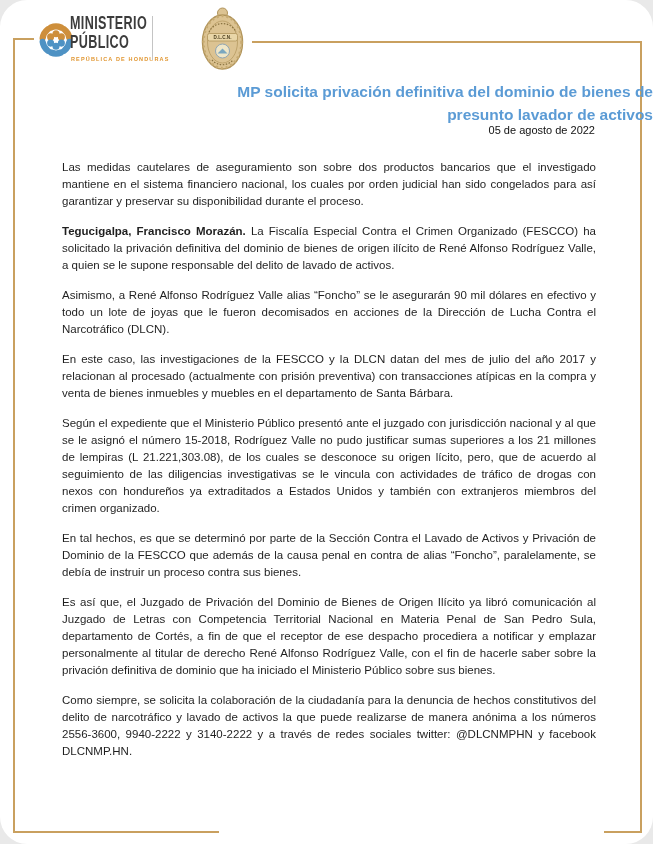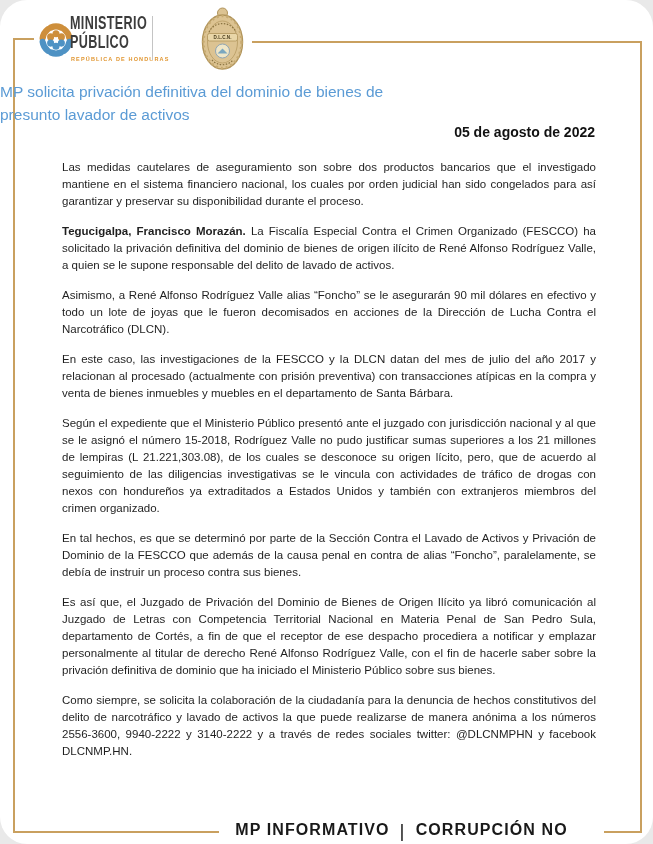--- a/index.html
+++ b/index.html
@@ -36,25 +36,25 @@
     white-space:nowrap;letter-spacing:0.5px;
   }
   .org-subtitle{
     position:absolute;left:71px;top:56px;font-size:5.5px;font-weight:bold;
     letter-spacing:1.15px;color:var(--subtitle-orange);white-space:nowrap;
   }
   .hdr-divider{position:absolute;left:152px;top:16px;width:1px;height:44px;background:#c4c4c4;}
   .badge{position:absolute;left:199px;top:6px;width:47px;height:66px;}
   
   .title{
-    position:absolute;left:0;right:0;top:80px;text-align:left;
-    color:var(--title-blue);font-weight:normal;font-size:15.5px;line-height:23px;
+    position:absolute;left:0;right:0;top:80px;text-align:right;
+    color:var(--title-blue);font-weight:bold;font-size:15.5px;line-height:23px;
   }
   .date{
-    position:absolute;top:124px;right:58px;font-size:14px;font-weight:bold;color:#111;
+    position:absolute;top:124px;right:58px;font-size:11px;font-weight:normal;color:#111;
   }
   
   .body-text{
     position:absolute;left:62px;top:159px;width:534px;
     font-size:11.5px;line-height:17px;text-align:justify;color:var(--body-text);
   }
   .body-text p{margin:0 0 13px 0;}
   .lead{font-weight:bold;}
   
   .footer-text{
@@ -125,17 +125,14 @@
     <p>Las medidas cautelares de aseguramiento son sobre dos productos bancarios que el investigado mantiene en el sistema financiero nacional, los cuales por orden judicial han sido congelados para así garantizar y preservar su disponibilidad durante el proceso.</p>
     <p><span class="lead">Tegucigalpa, Francisco Morazán.</span><span> La Fiscalía Especial Contra el Crimen Organizado (FESCCO) ha solicitado la privación definitiva del dominio de bienes de origen ilícito de René Alfonso Rodríguez Valle, a quien se le supone responsable del delito de lavado de activos.</span></p>
     <p>Asimismo, a René Alfonso Rodríguez Valle alias “Foncho” se le asegurarán 90 mil dólares en efectivo y todo un lote de joyas que le fueron decomisados en acciones de la Dirección de Lucha Contra el Narcotráfico (DLCN).</p>
     <p>En este caso, las investigaciones de la FESCCO y la DLCN datan del mes de julio del año 2017 y relacionan al procesado (actualmente con prisión preventiva) con transacciones atípicas en la compra y venta de bienes inmuebles y muebles en el departamento de Santa Bárbara.</p>
     <p>Según el expediente que el Ministerio Público presentó ante el juzgado con jurisdicción nacional y al que se le asignó el número 15-2018, Rodríguez Valle no pudo justificar sumas superiores a los 21 millones de lempiras (L 21.221,303.08), de los cuales se desconoce su origen lícito, pero, que de acuerdo al seguimiento de las diligencias investigativas se le vincula con actividades de tráfico de drogas con nexos con hondureños ya extraditados a Estados Unidos y también con extranjeros miembros del crimen organizado.</p>
     <p>En tal hechos, es que se determinó por parte de la Sección Contra el Lavado de Activos y Privación de Dominio de la FESCCO que además de la causa penal en contra de alias “Foncho”, paralelamente, se debía de instruir un proceso contra sus bienes.</p>
     <p>Es así que, el Juzgado de Privación del Dominio de Bienes de Origen Ilícito ya libró comunicación al Juzgado de Letras con Competencia Territorial Nacional en Materia Penal de San Pedro Sula, departamento de Cortés, a fin de que el receptor de ese despacho procediera a notificar y emplazar personalmente al titular de derecho René Alfonso Rodríguez Valle, con el fin de hacerle saber sobre la privación definitiva de dominio que ha iniciado el Ministerio Público sobre sus bienes.</p>
     <p>Como siempre, se solicita la colaboración de la ciudadanía para la denuncia de hechos constitutivos del delito de narcotráfico y lavado de activos la que puede realizarse de manera anónima a los números 2556-3600, 9940-2222 y 3140-2222 y a través de redes sociales twitter: @DLCNMPHN y facebook DLCNMP.HN.</p>
   </div>
 
-  <div class="footer-text">
-    <span>MP INFORMATIVO</span><span class="footer-sep">|</span><span>CORRUPCIÓN NO</span>
-  </div>
 
 </div>
 
 </body></html>

